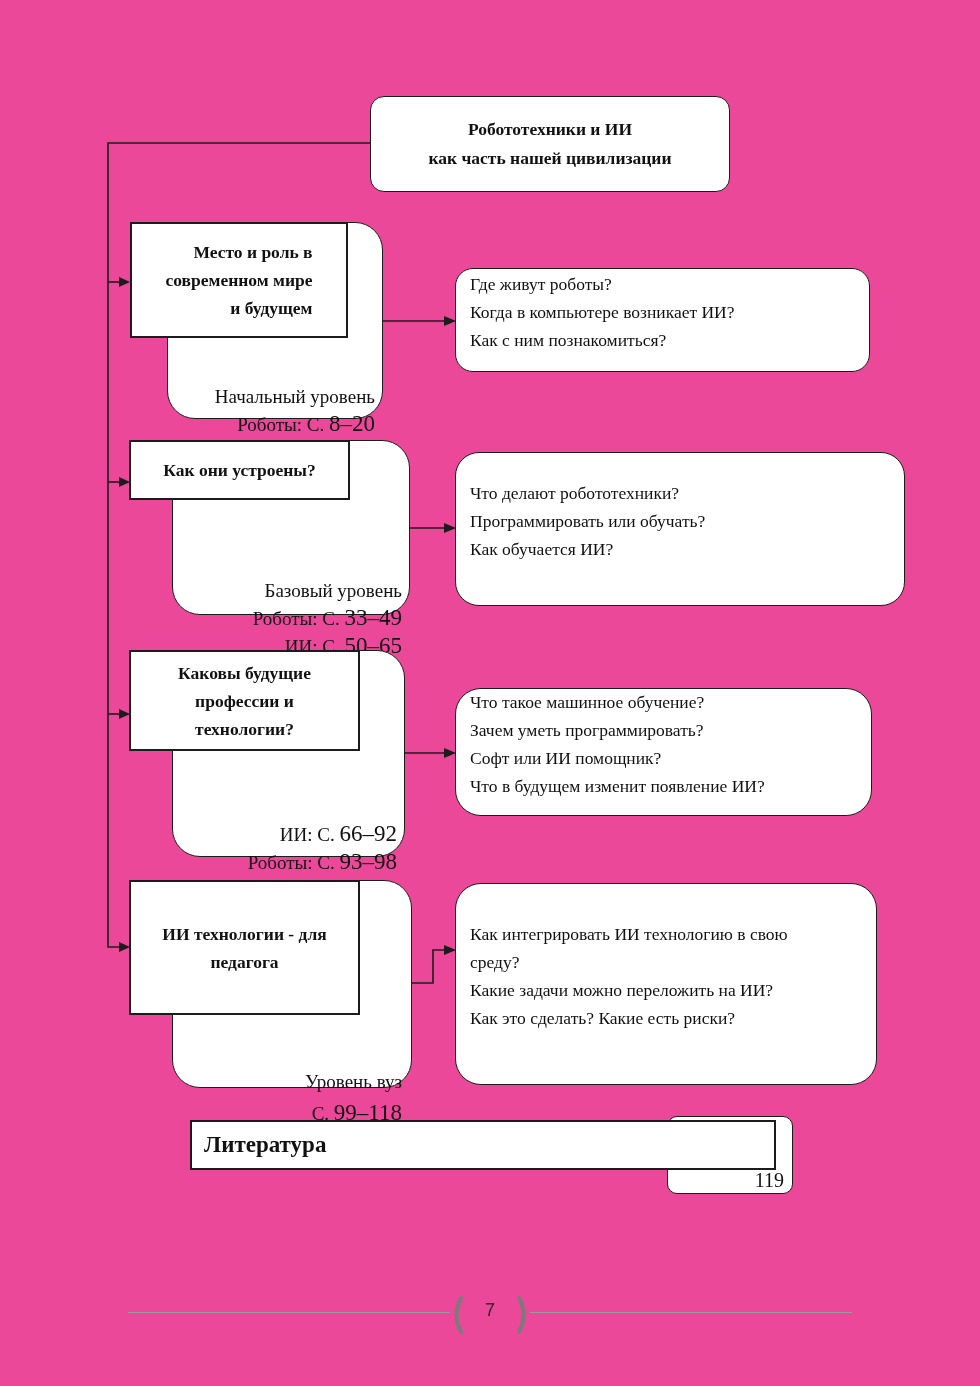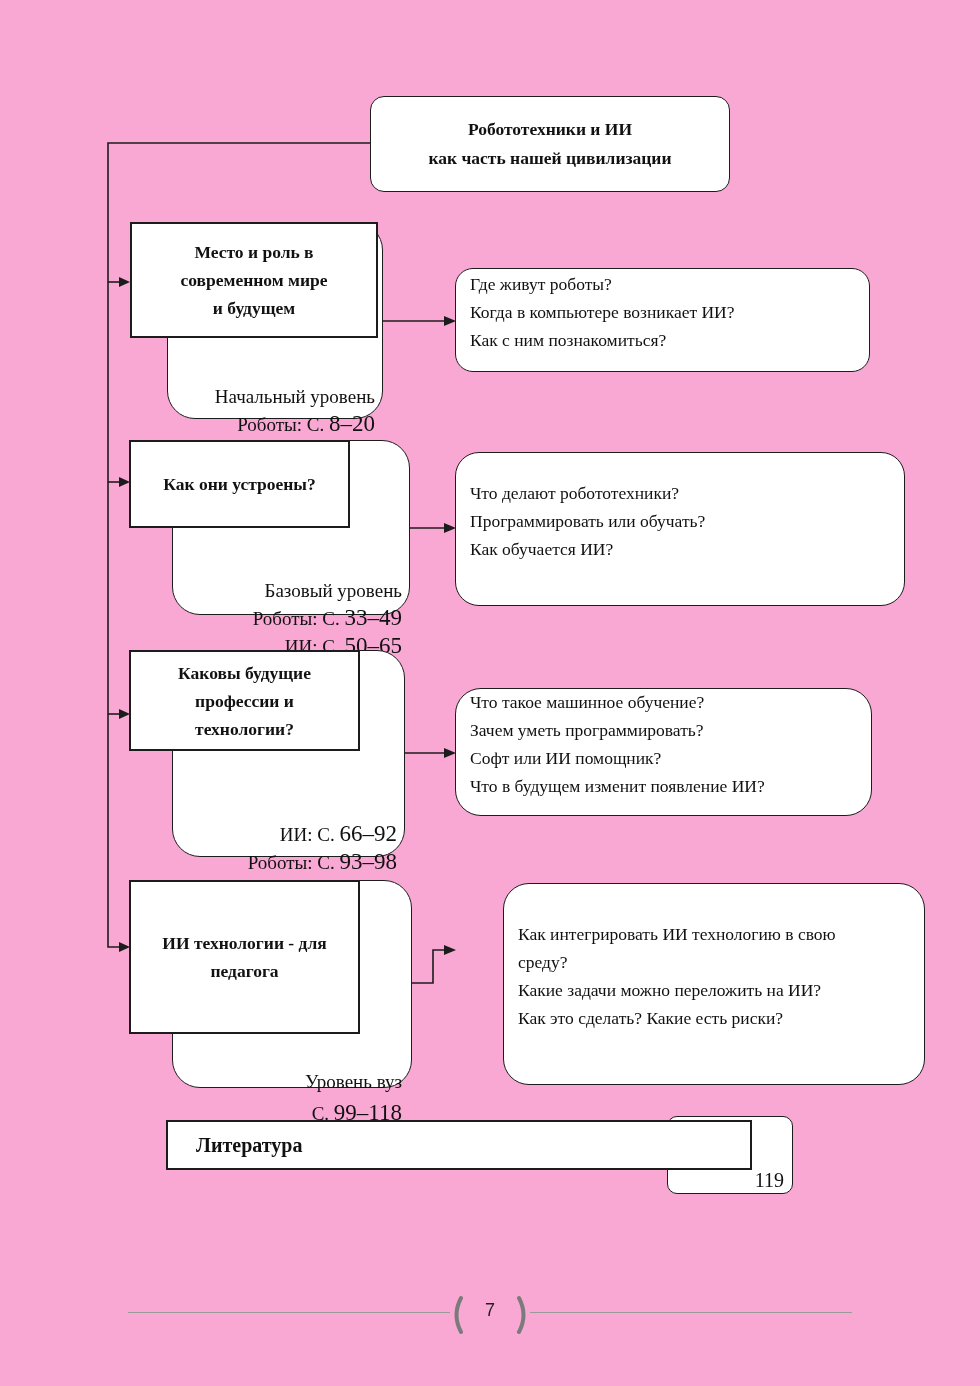--- a/index.html
+++ b/index.html
@@ -1,19 +1,19 @@
 <!DOCTYPE html>
 <html><head>
 <meta charset="utf-8">
 <style>
   html,body{margin:0;padding:0;background:#ffffff;}
   .page{
     position:relative;
     width:980px;height:1386px;
-    background:#f9a8d4;
+    background:#ec4899;
     font-family:"Liberation Serif", serif;
     color:#111;
     overflow:hidden;
   }
   .connectors{position:absolute;left:0;top:0;width:980px;height:1386px;}
   .box{position:absolute;box-sizing:border-box;background:#fff;}
   .round{border:1.5px solid #1c1c1c;border-radius:28px;}
   .sharp{border:2px solid #1c1c1c;}
   .qbox{
     border:1.5px solid #1c1c1c;border-radius:22px;
@@ -33,22 +33,23 @@
     font-weight:bold;font-size:17.5px;line-height:28px;
     white-space:pre-line;
   }
   .sub{
     position:absolute;text-align:right;
     font-size:19px;line-height:27px;margin-top:44px;
   }
   .sub .pg{font-size:23px;}
   .lit-bar{
     display:flex;align-items:center;
-    font-weight:bold;font-size:20px;
-    padding-left:28px;
+    font-weight:bold;font-size:23px;
+    padding-left:12px;
+    margin-left:24px;
   }
   .lit-round{border-radius:10px;}
   .lit-page{
     position:absolute;right:8px;bottom:1px;
     font-size:20px;font-weight:normal;
   }
   .footer-line{position:absolute;height:1px;background:#9a9a9a;top:1312px;}
   .footer-num{
     position:absolute;left:468px;top:1300px;width:44px;
     text-align:center;font-family:"Liberation Sans", sans-serif;
@@ -86,34 +87,34 @@
 
   <div class="box topbox" style="left:370px;top:96px;width:360px;height:96px;">Робототехники и ИИ
 как часть нашей цивилизации</div>
 
   <div class="box round" style="left:167px;top:222px;width:216px;height:197px;"></div>
   <div class="sub" style="left:175px;top:339px;width:200px;">
     <div>Начальный уровень</div>
     <div><span>Роботы: С. </span><span class="pg">8–20</span></div>
     <div><span>ИИ: С. </span><span class="pg">21–58</span></div>
   </div>
-  <div class="box sharp heading" style="left:130px;top:222px;width:248px;height:116px;">Место и роль в
+  <div class="box sharp heading" style="left:130px;top:222px;width:218px;height:116px;text-align:right;">Место и роль в
 современном мире
 и будущем</div>
   <div class="box qbox" style="left:455px;top:268px;width:415px;height:104px;border-radius:18px;">Где живут роботы?
 Когда в компьютере возникает ИИ?
 Как с ним познакомиться?</div>
 
   <div class="box round" style="left:172px;top:440px;width:238px;height:175px;"></div>
   <div class="sub" style="left:182px;top:533px;width:220px;">
     <div>Базовый уровень</div>
     <div><span>Роботы: С. </span><span class="pg">33–49</span></div>
     <div><span>ИИ: С. </span><span class="pg">50–65</span></div>
   </div>
-  <div class="box sharp heading" style="left:129px;top:440px;width:221px;height:88px;">Как они устроены?</div>
+  <div class="box sharp heading" style="left:129px;top:440px;width:221px;height:60px;">Как они устроены?</div>
   <div class="box qbox" style="left:455px;top:452px;width:450px;height:154px;border-radius:24px;">Что делают робототехники?
 Программировать или обучать?
 Как обучается ИИ?</div>
 
   <div class="box round" style="left:172px;top:650px;width:233px;height:207px;"></div>
   <div class="sub" style="left:172px;top:776px;width:225px;">
     <div><span>ИИ: С. </span><span class="pg">66–92</span></div>
     <div><span>Роботы: С. </span><span class="pg">93–98</span></div>
   </div>
   <div class="box sharp heading" style="left:129px;top:650px;width:231px;height:101px;">Каковы будущие
@@ -122,23 +123,23 @@
   <div class="box qbox" style="left:455px;top:688px;width:417px;height:128px;border-radius:26px;">Что такое машинное обучение?
 Зачем уметь программировать?
 Софт или ИИ помощник?
 Что в будущем изменит появление ИИ?</div>
 
   <div class="box round" style="left:172px;top:880px;width:240px;height:208px;"></div>
   <div class="sub" style="left:182px;top:1022px;width:220px;line-height:31px;">
     <div>Уровень вуз</div>
     <div><span>С. </span><span class="pg">99–118</span></div>
   </div>
-  <div class="box sharp heading" style="left:129px;top:880px;width:231px;height:154px;">ИИ технологии - для
+  <div class="box sharp heading" style="left:129px;top:880px;width:231px;height:135px;">ИИ технологии - для
 педагога</div>
-  <div class="box qbox" style="left:455px;top:883px;width:422px;height:202px;border-radius:26px;margin-left:48px;">Как интегрировать ИИ технологию в свою
+  <div class="box qbox" style="left:455px;top:883px;width:422px;height:202px;border-radius:26px;">Как интегрировать ИИ технологию в свою
 среду?
 Какие задачи можно переложить на ИИ?
 Как это сделать? Какие есть риски?</div>
 
   <div class="box round lit-round" style="left:667px;top:1116px;width:126px;height:78px;">
     <span class="lit-page">119</span>
   </div>
   <div class="box sharp lit-bar" style="left:166px;top:1120px;width:586px;height:50px;">
     <span>Литература</span>
   </div>

